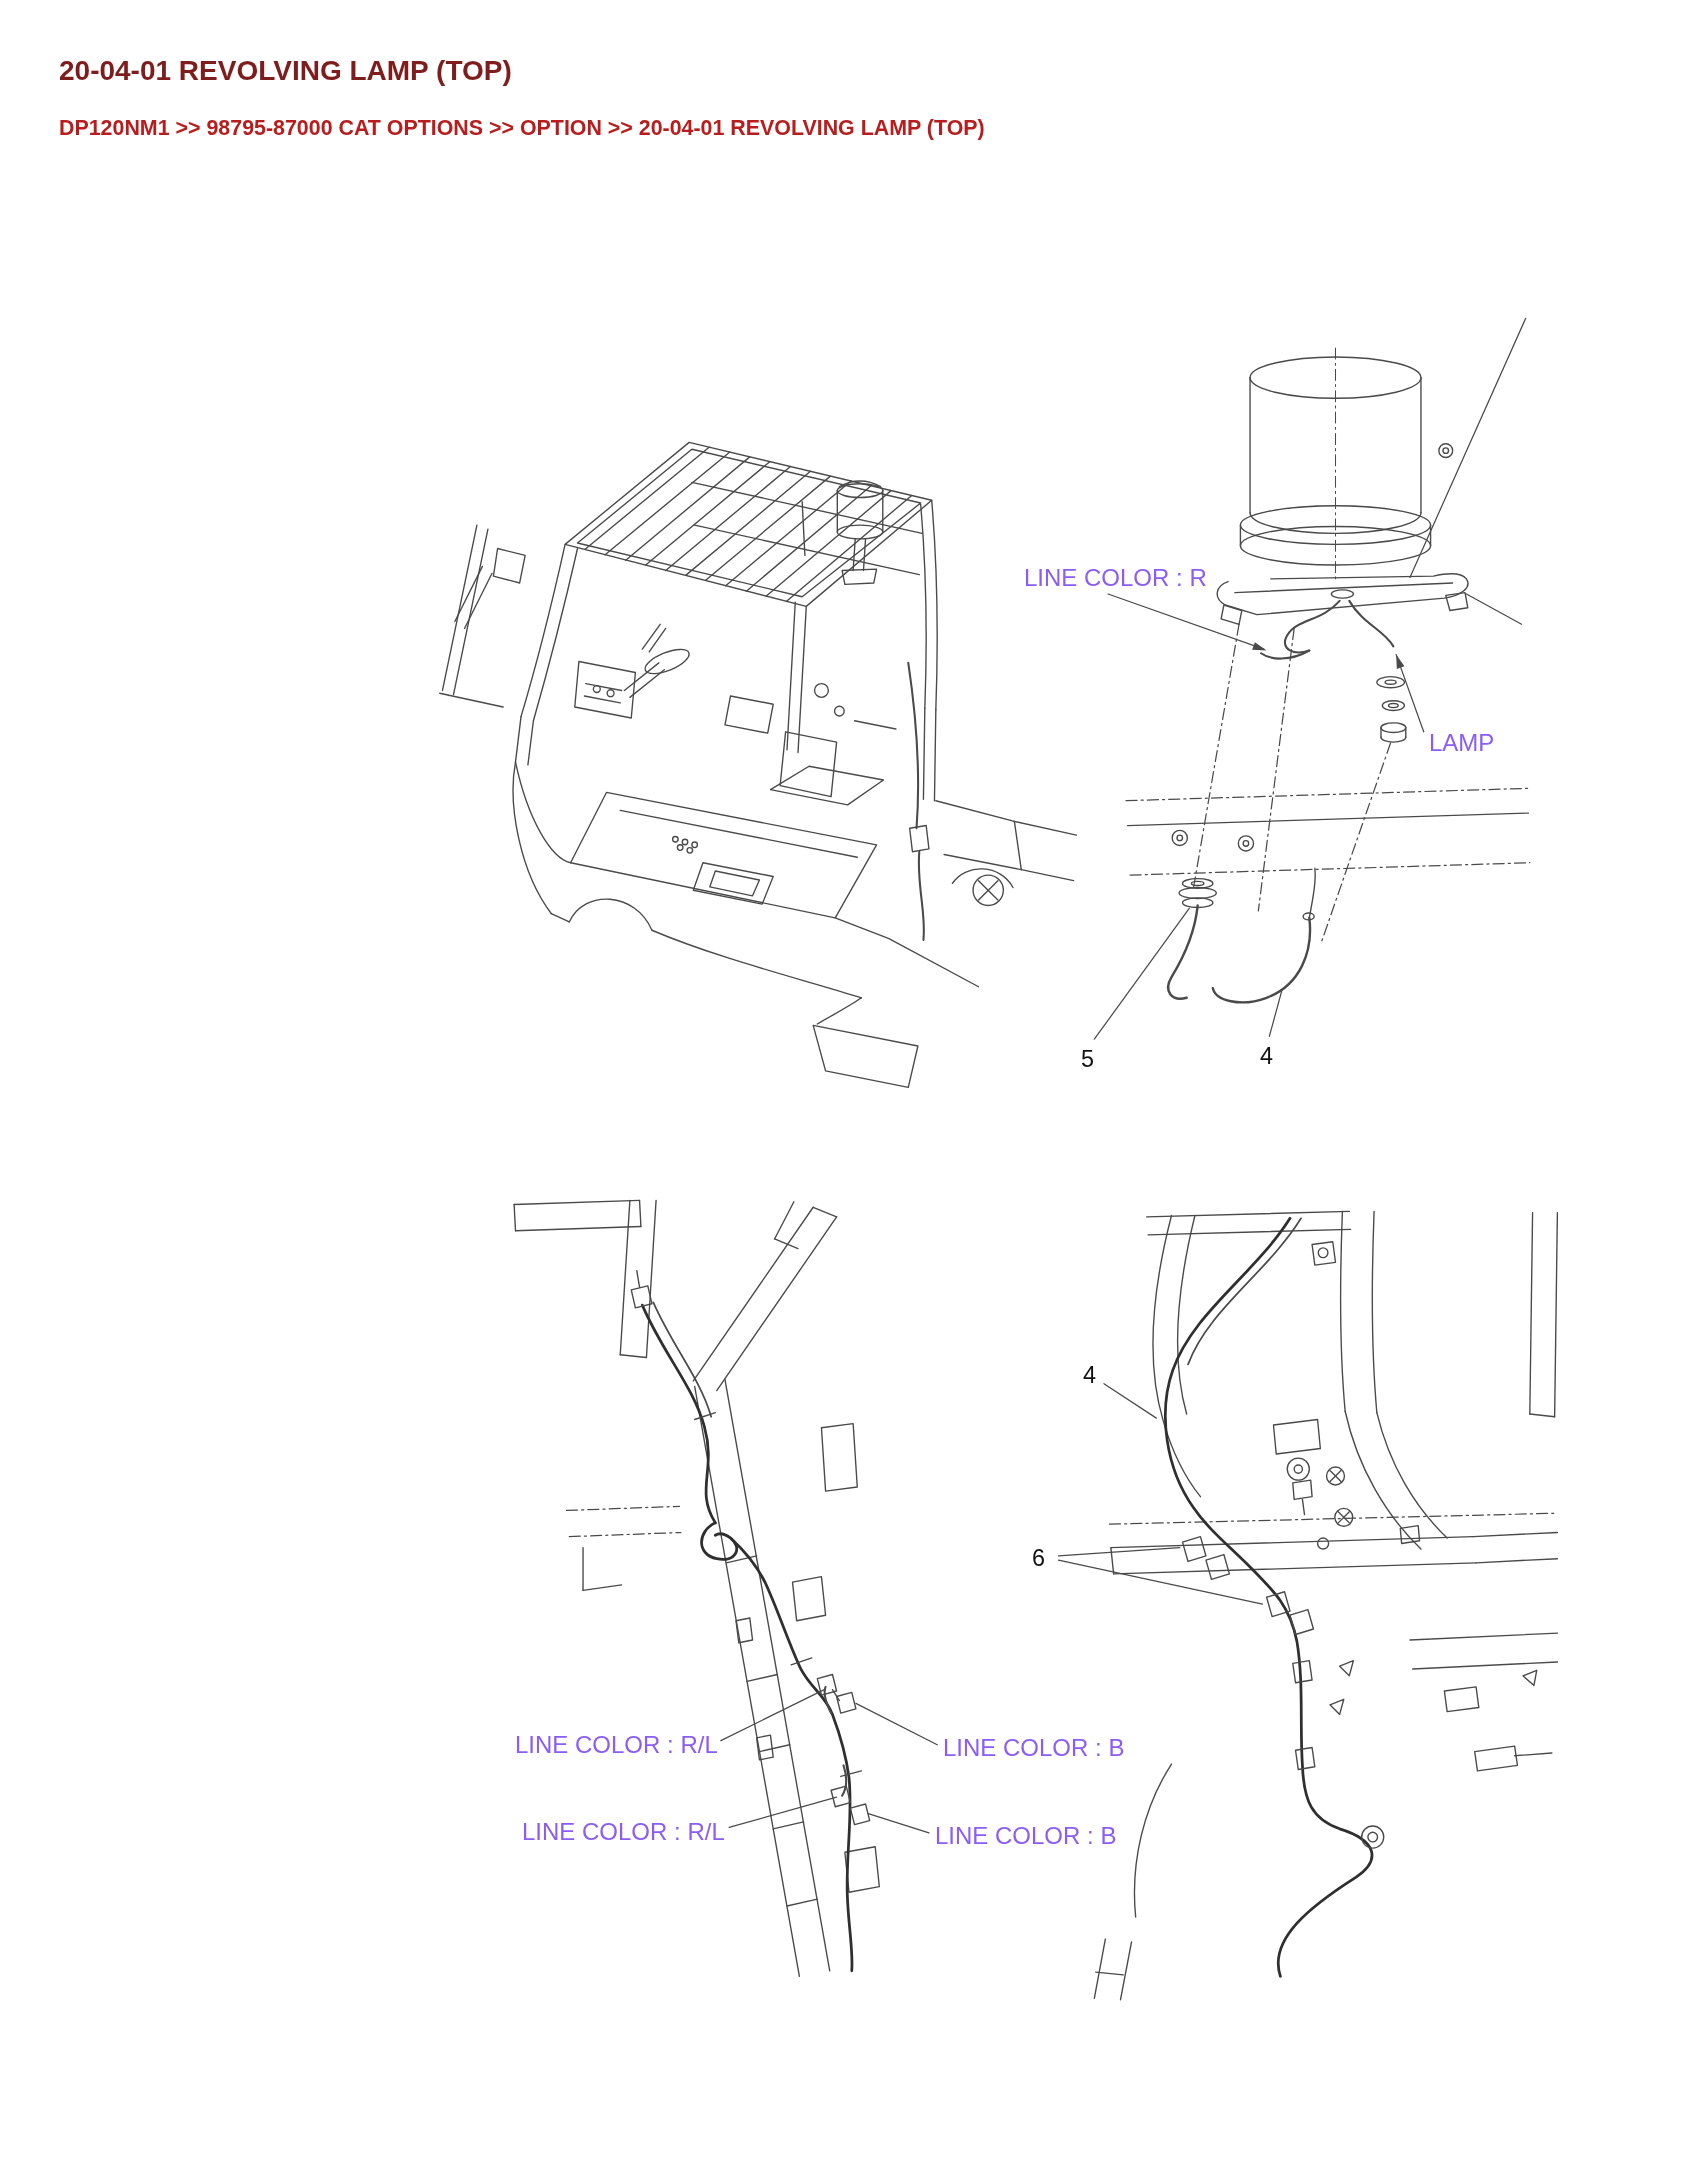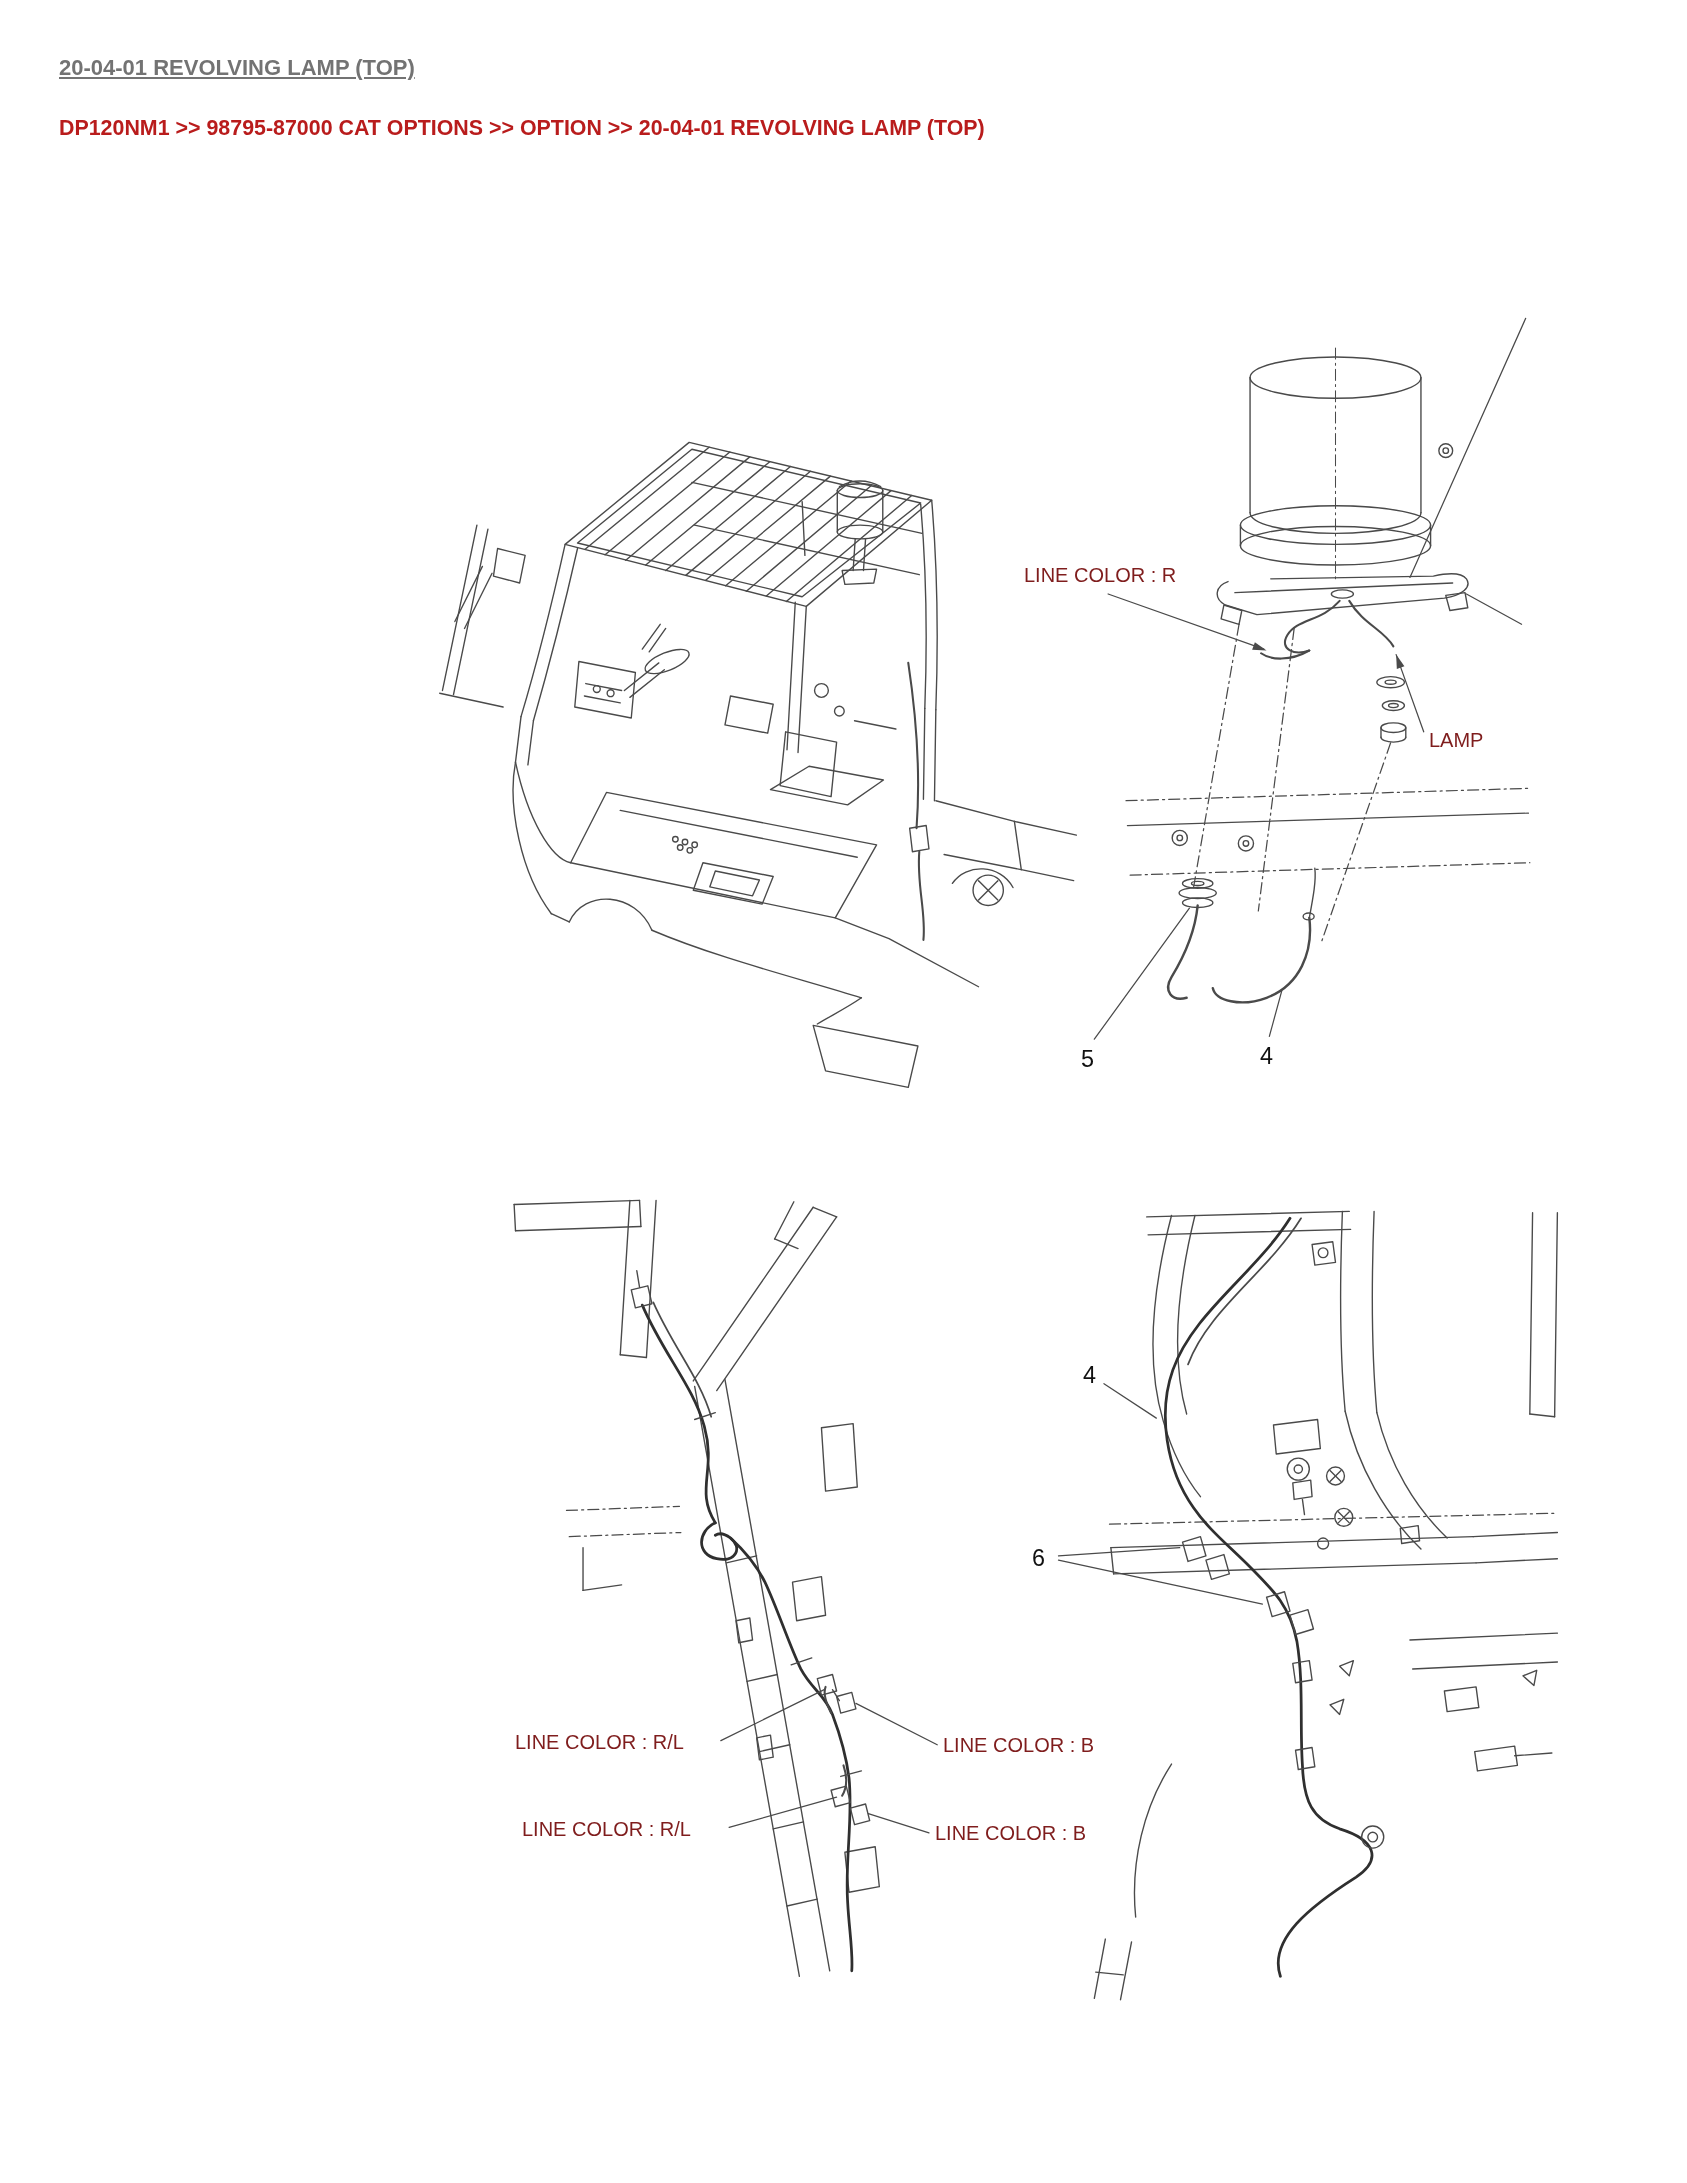--- a/index.html
+++ b/index.html
@@ -5,29 +5,29 @@
   * { margin:0; padding:0; box-sizing:border-box; }
   html,body { background:#ffffff; }
   body {
     width:1687px; height:2183px;
     font-family:"Liberation Sans", sans-serif;
     position:relative; overflow:hidden;
   }
   .page { position:absolute; inset:0; background:#ffffff; }
   .doc-title {
     position:absolute; left:59px; top:55px;
-    font-size:22px; font-weight:bold; color:#737373; white-space:nowrap;text-decoration:underline;
+    font-size:28px; font-weight:bold; color:#7f1d1d; white-space:nowrap;
   }
   .breadcrumb {
     position:absolute; left:59px; top:116px;
     font-size:21.4px; font-weight:bold; color:#b91c1c; white-space:nowrap;
   }
   .diagram-svg { position:absolute; left:0; top:0; }
   .fig-label {
-    position:absolute; font-size:20px; color:#7f1d1d; white-space:nowrap;
+    position:absolute; font-size:24px; color:#8b5cf6; white-space:nowrap;
   }
   .callout {
     position:absolute; font-size:23.4px; color:#111; white-space:nowrap;
   }
 </style>
 </head>
 <body>
 
 <div class="page">
 

